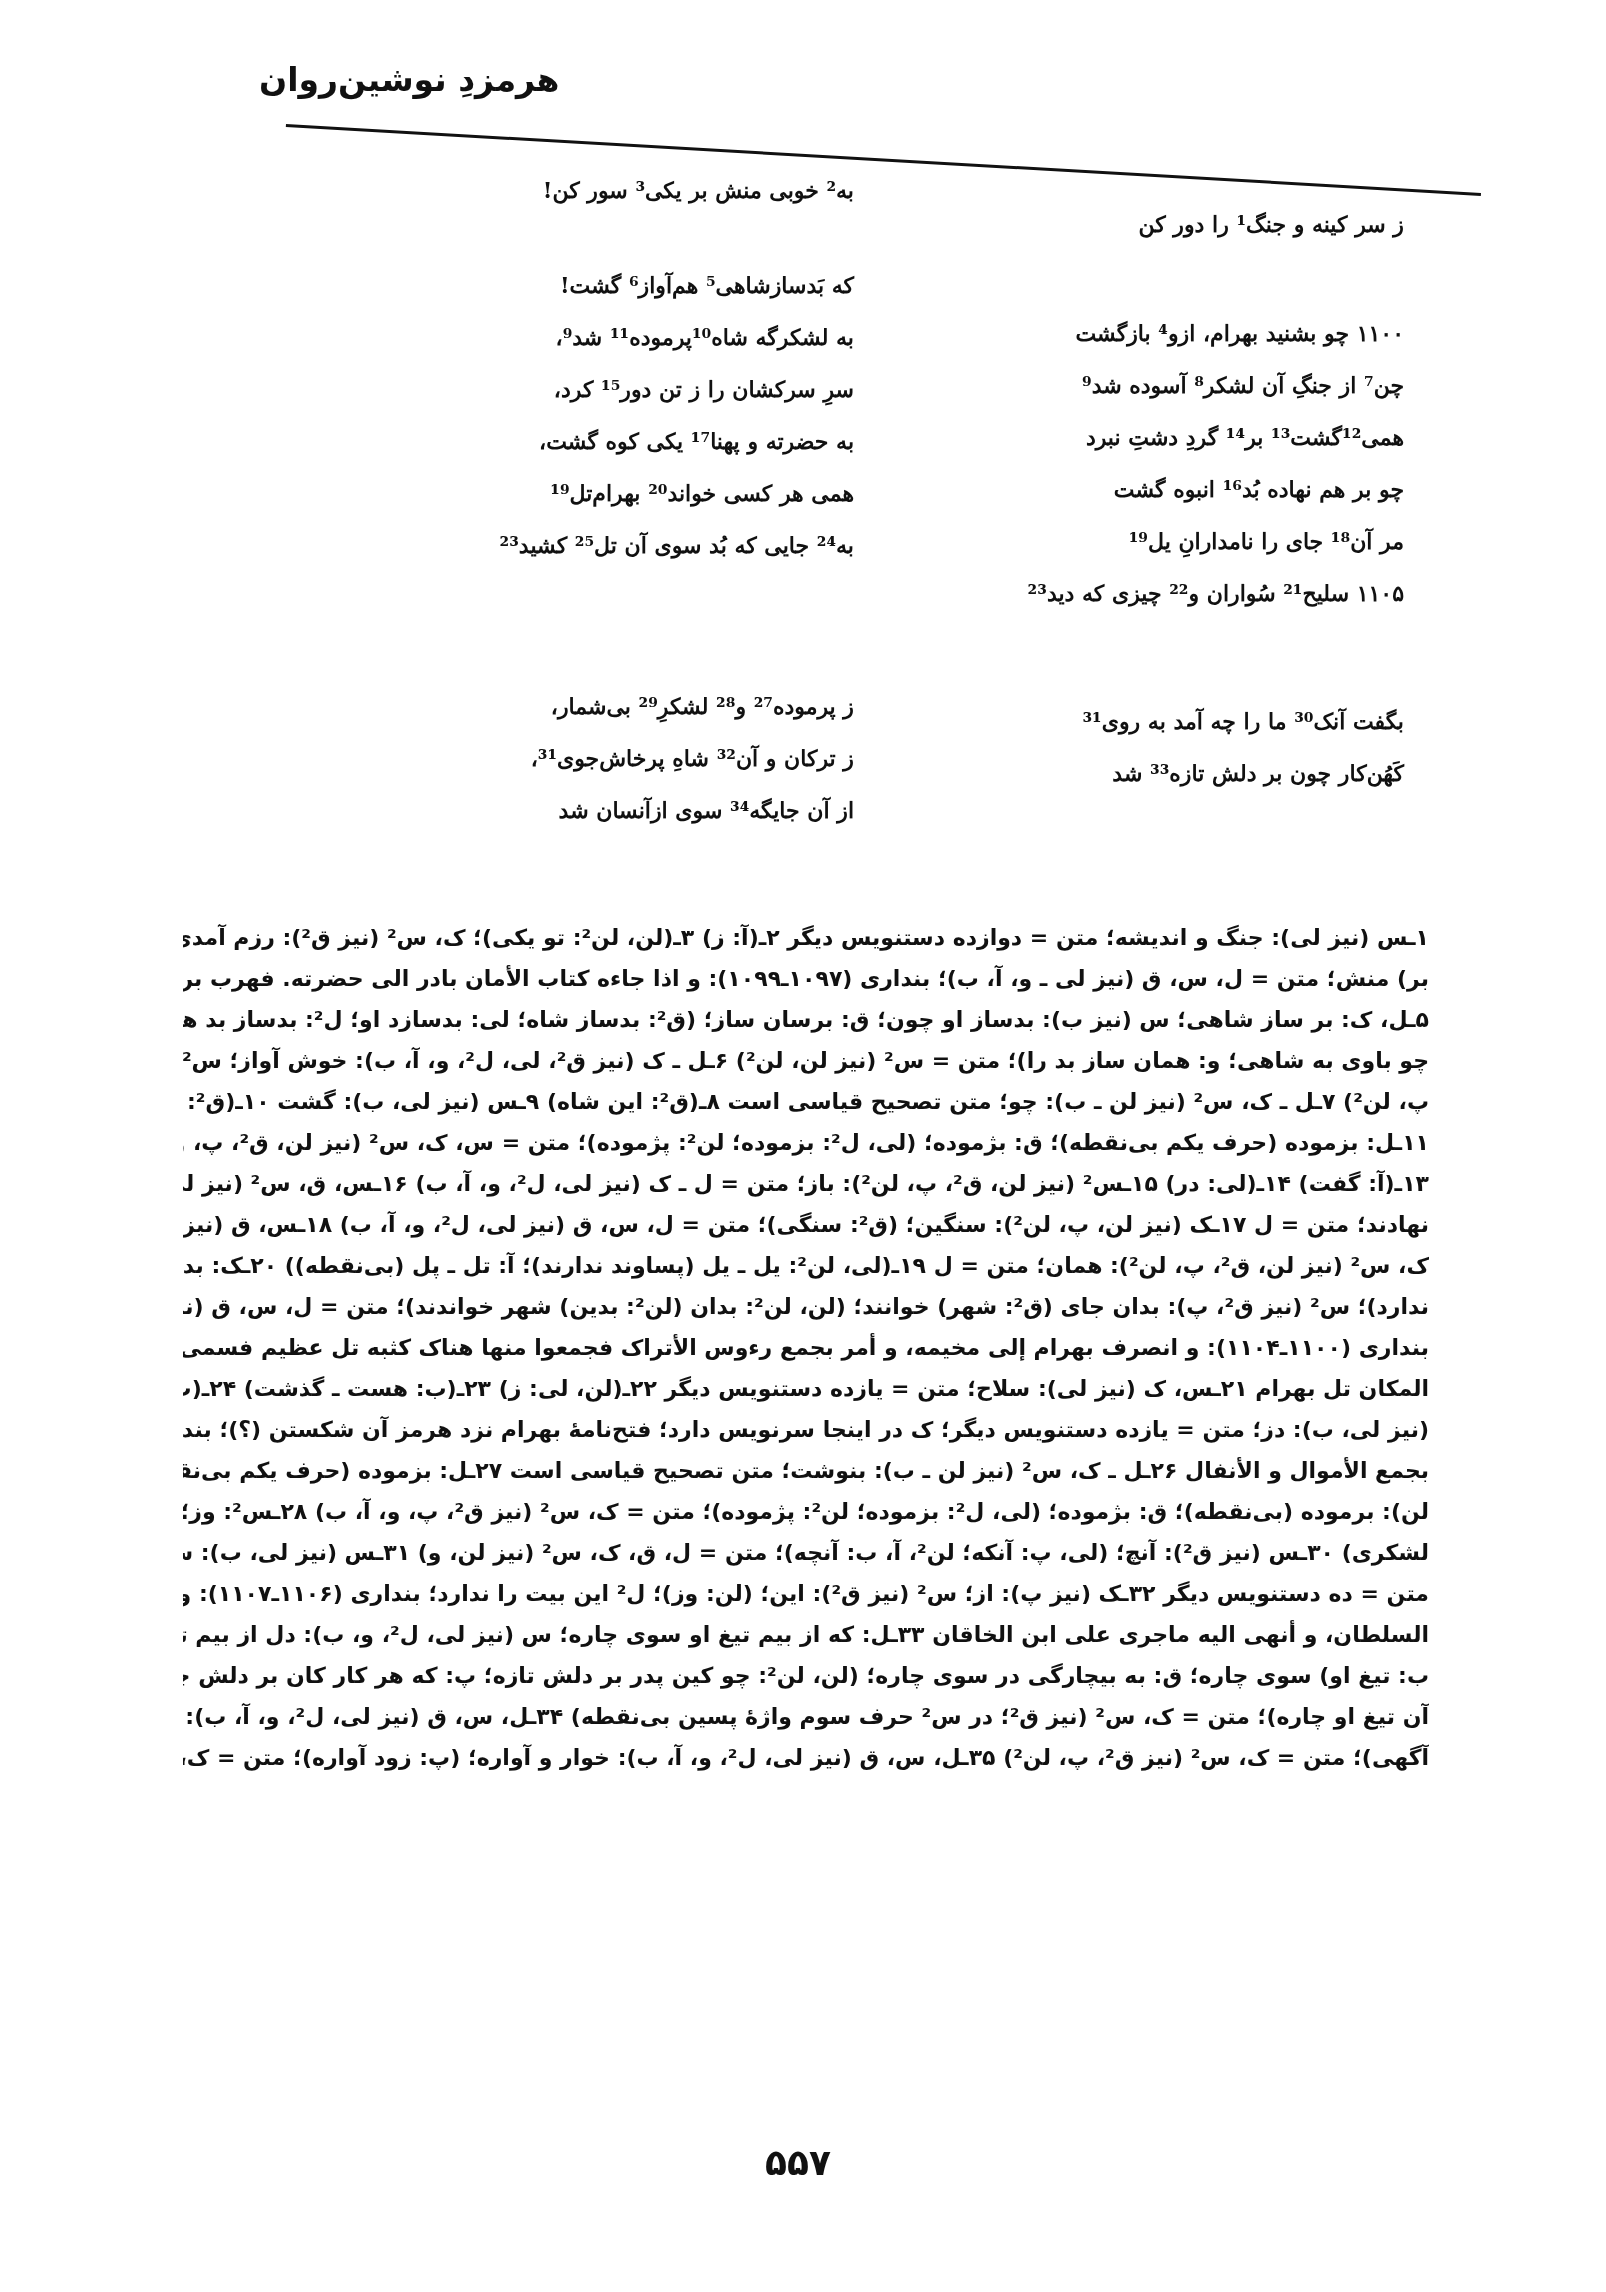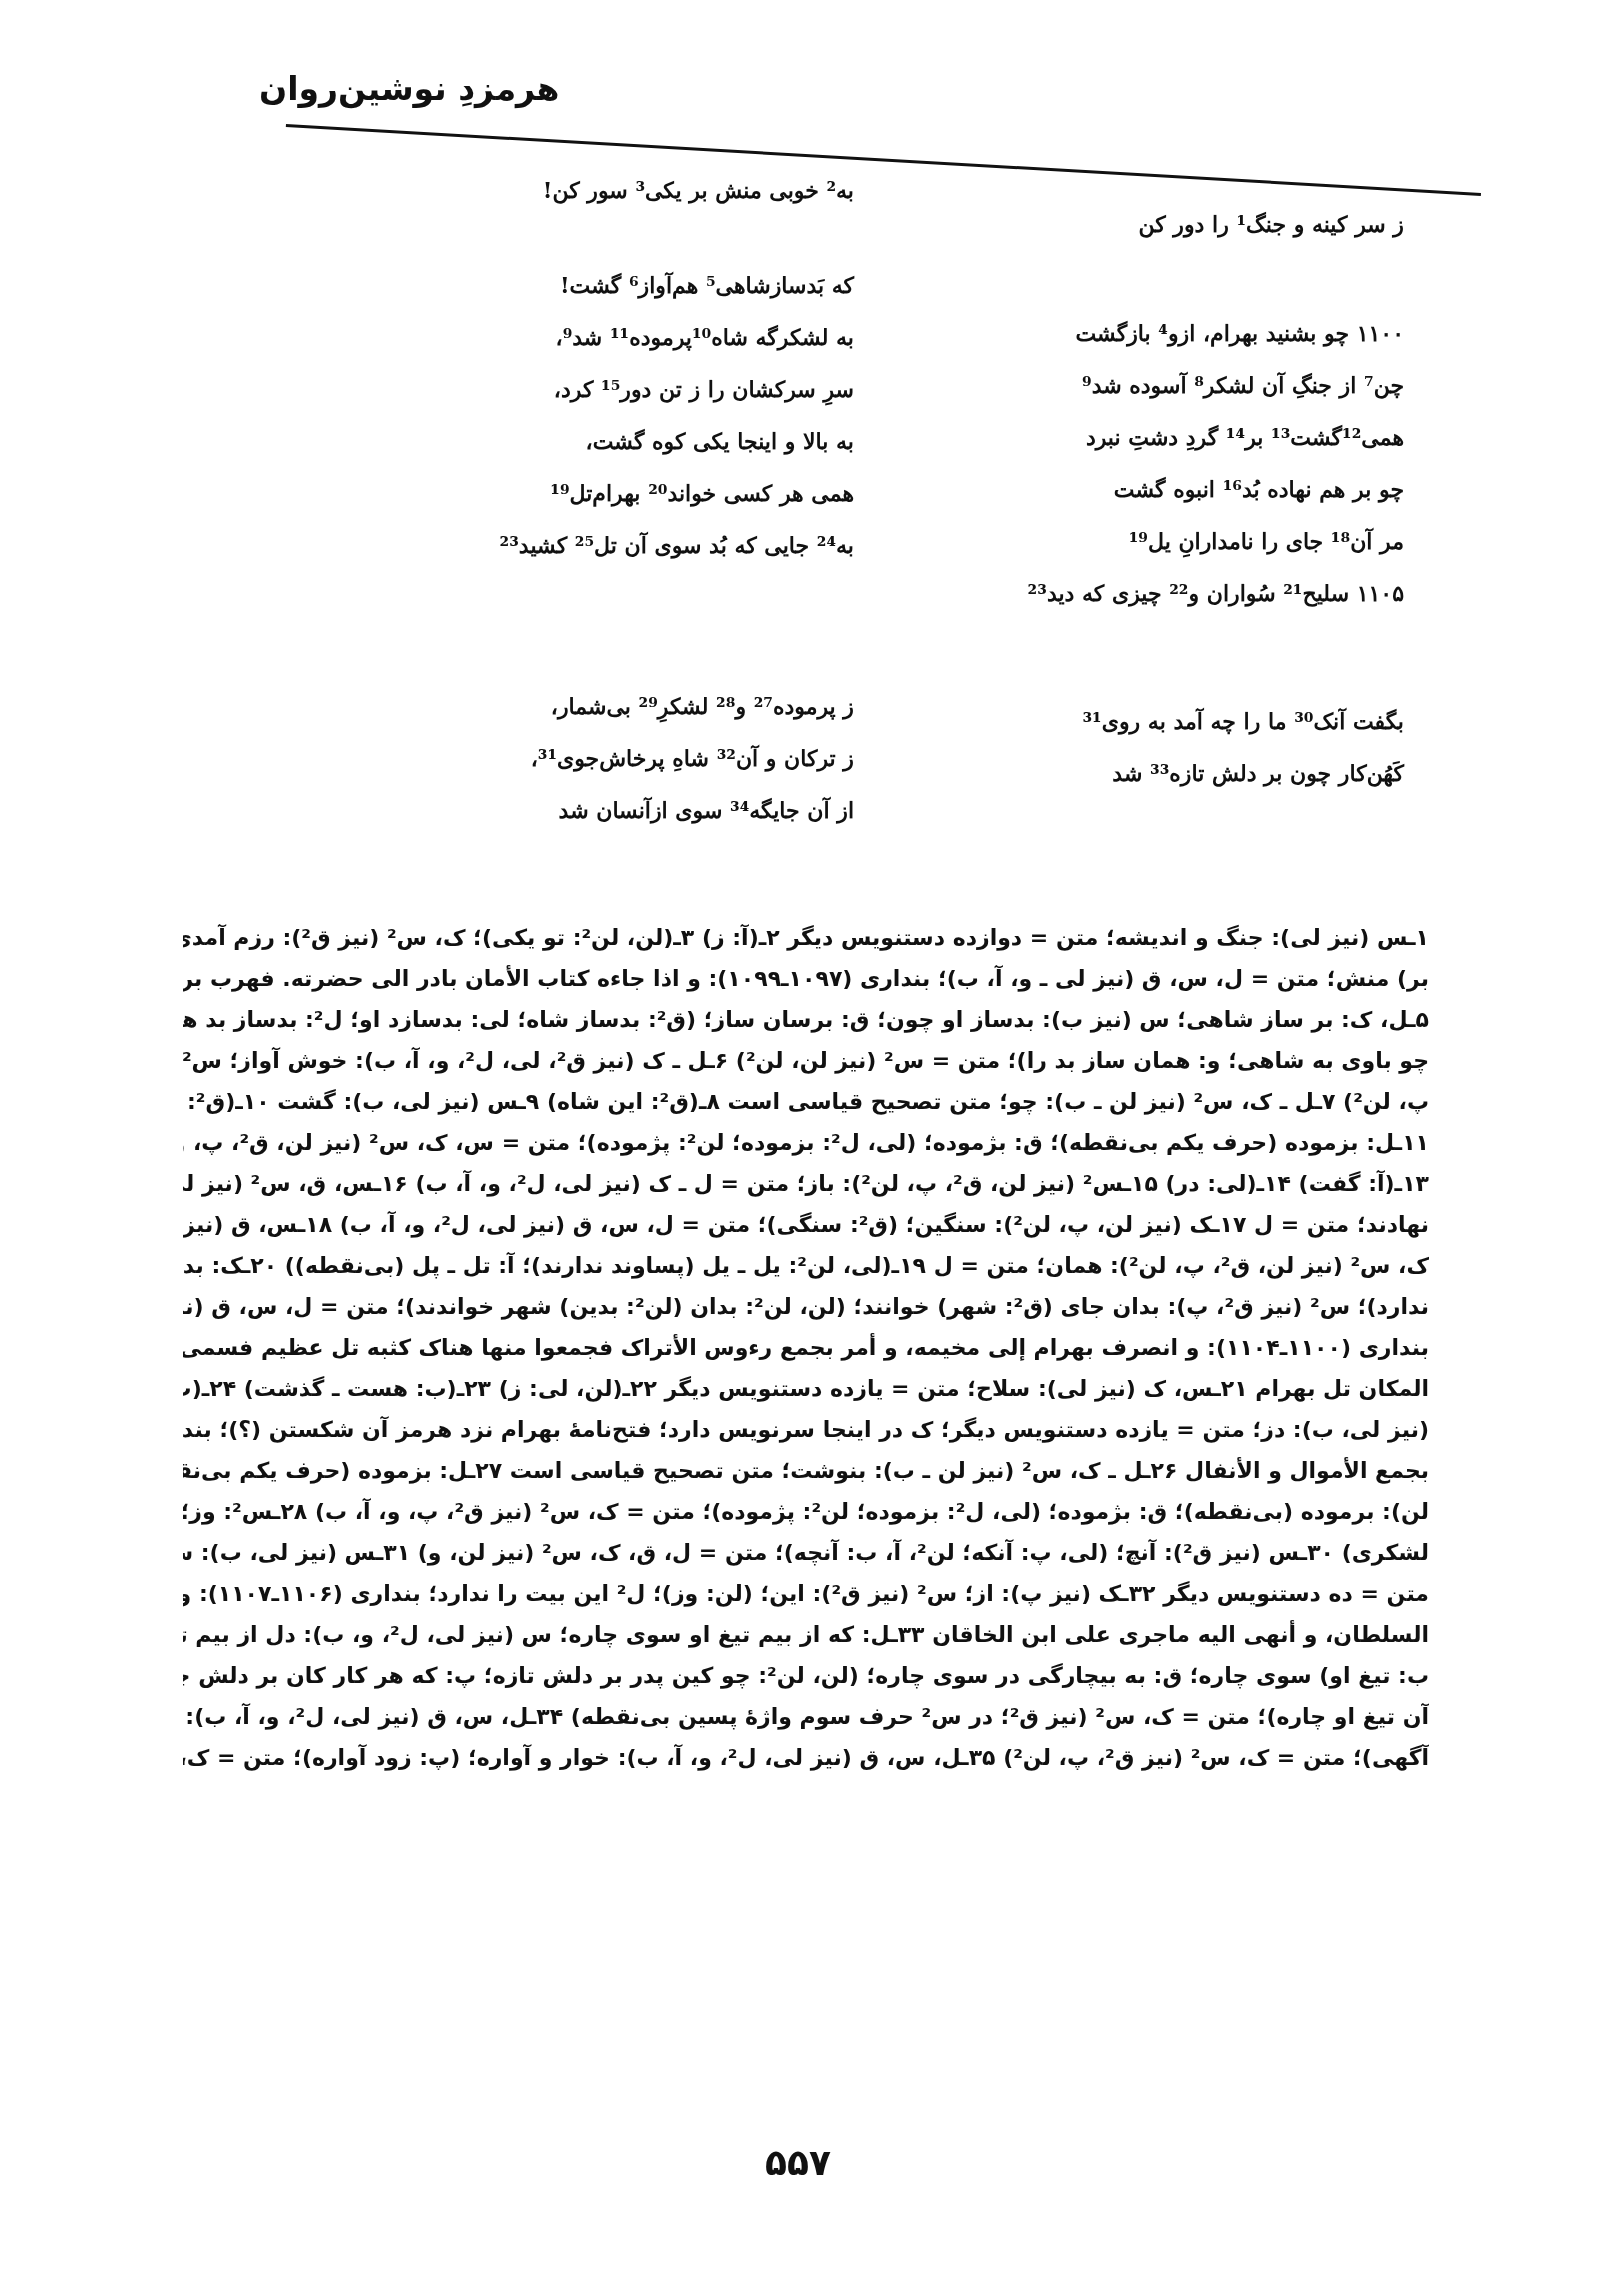--- a/index.html
+++ b/index.html
@@ -1,17 +1,17 @@
 <!DOCTYPE html>
 <html><head>
 <meta charset="utf-8">
 <style>
   html, body { margin:0; padding:0; background:#ffffff; }
   body { width:1607px; height:2292px; position:relative; overflow:hidden; color:#111; font-family:"DejaVu Sans", sans-serif; }
-  .running-head { position:absolute; left:259px; top:69px; font-size:33px; font-weight:bold; direction:rtl; letter-spacing:-1px; }
+  .running-head { position:absolute; left:259px; top:60px; font-size:33px; font-weight:bold; direction:rtl; letter-spacing:-1px; }
   .head-rule { position:absolute; left:286px; top:124px; width:1197px; height:2.9px; background:#111; transform-origin:left top; transform:rotate(3.3deg); }
   .poem { position:absolute; direction:rtl; font-family:"DejaVu Serif", serif; font-size:22px; line-height:52px; font-weight:bold; }
   .poem .line { white-space:nowrap; position:relative; }
   .col-right { right:203px; width:502px; }
   .col-left { right:753px; width:541px; }
   .footnotes { position:absolute; left:183px; top:917px; width:1246px; direction:rtl; text-align:justify; text-align-last:right; font-family:"DejaVu Sans", sans-serif; font-size:22px; line-height:41px; font-weight:bold; }
   .footnotes .fn-line { white-space:nowrap; overflow:hidden; }
   .page-number { position:absolute; left:765px; top:2142px; font-size:36px; font-weight:bold; direction:rtl; }
 </style>
 </head>
@@ -32,21 +32,21 @@
   <div class="line">چن⁷ از جنگِ آن لشکر⁸ آسوده شد⁹</div>
   <div class="line">همی¹²گشت¹³ بر¹⁴ گردِ دشتِ نبرد</div>
   <div class="line">چو بر هم نهاده بُد¹⁶ انبوه گشت</div>
   <div class="line">مر آن¹⁸ جای را نامدارانِ یل¹⁹</div>
   <div class="line">۱۱۰۵ سلیح²¹ سُواران و²² چیزی که دید²³</div>
 </div>
 <div class="poem col-left" style="top:259px;">
   <div class="line">که بَدسازشاهی⁵ هم‌آواز⁶ گشت!</div>
   <div class="line">به لشکرگه شاه¹⁰پرموده¹¹ شد⁹،</div>
   <div class="line">سرِ سرکشان را ز تن دور¹⁵ کرد،</div>
-  <div class="line">به بالا و اینجا یکی کوه گشت،</div>
+  <div class="line">به حضرته و پهنا¹⁷ یکی کوه گشت،</div>
   <div class="line">همی هر کسی خواند²⁰ بهرام‌تل¹⁹</div>
   <div class="line">به²⁴ جایی که بُد سوی آن تل²⁵ کشید²³</div>
 </div>
 
 <div class="poem col-right" style="top:695px;">
   <div class="line">بگفت آنک³⁰ ما را چه آمد به روی³¹</div>
   <div class="line">کَهُن‌کار چون بر دلش تازه³³ شد</div>
 </div>
 <div class="poem col-left" style="top:680px;">
   <div class="line">ز پرموده²⁷ و²⁸ لشکرِ²⁹ بی‌شمار،</div>

